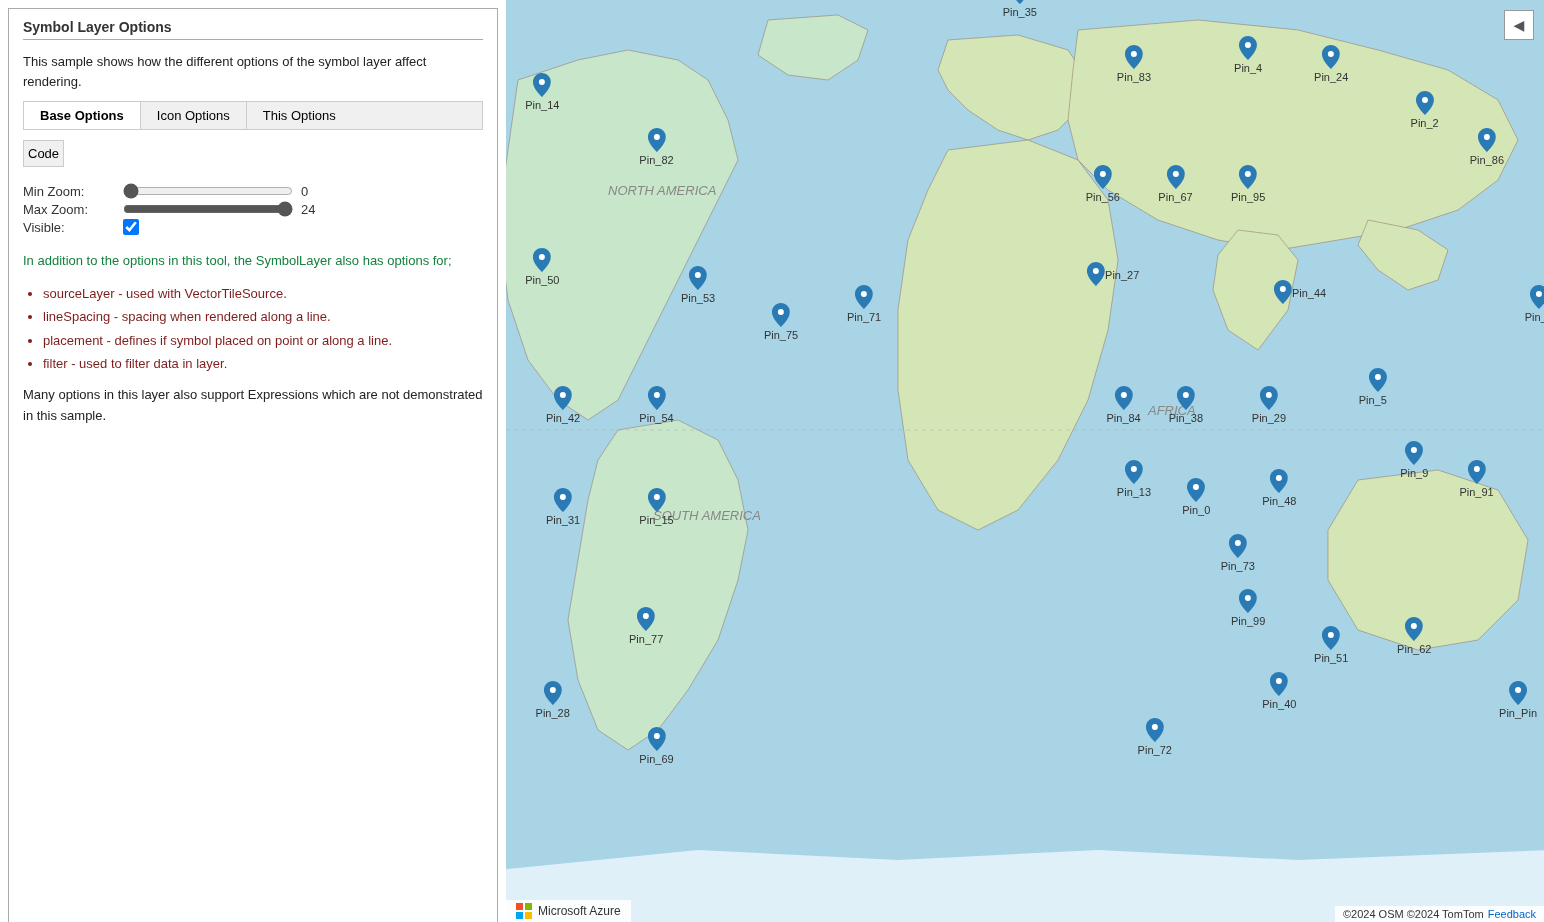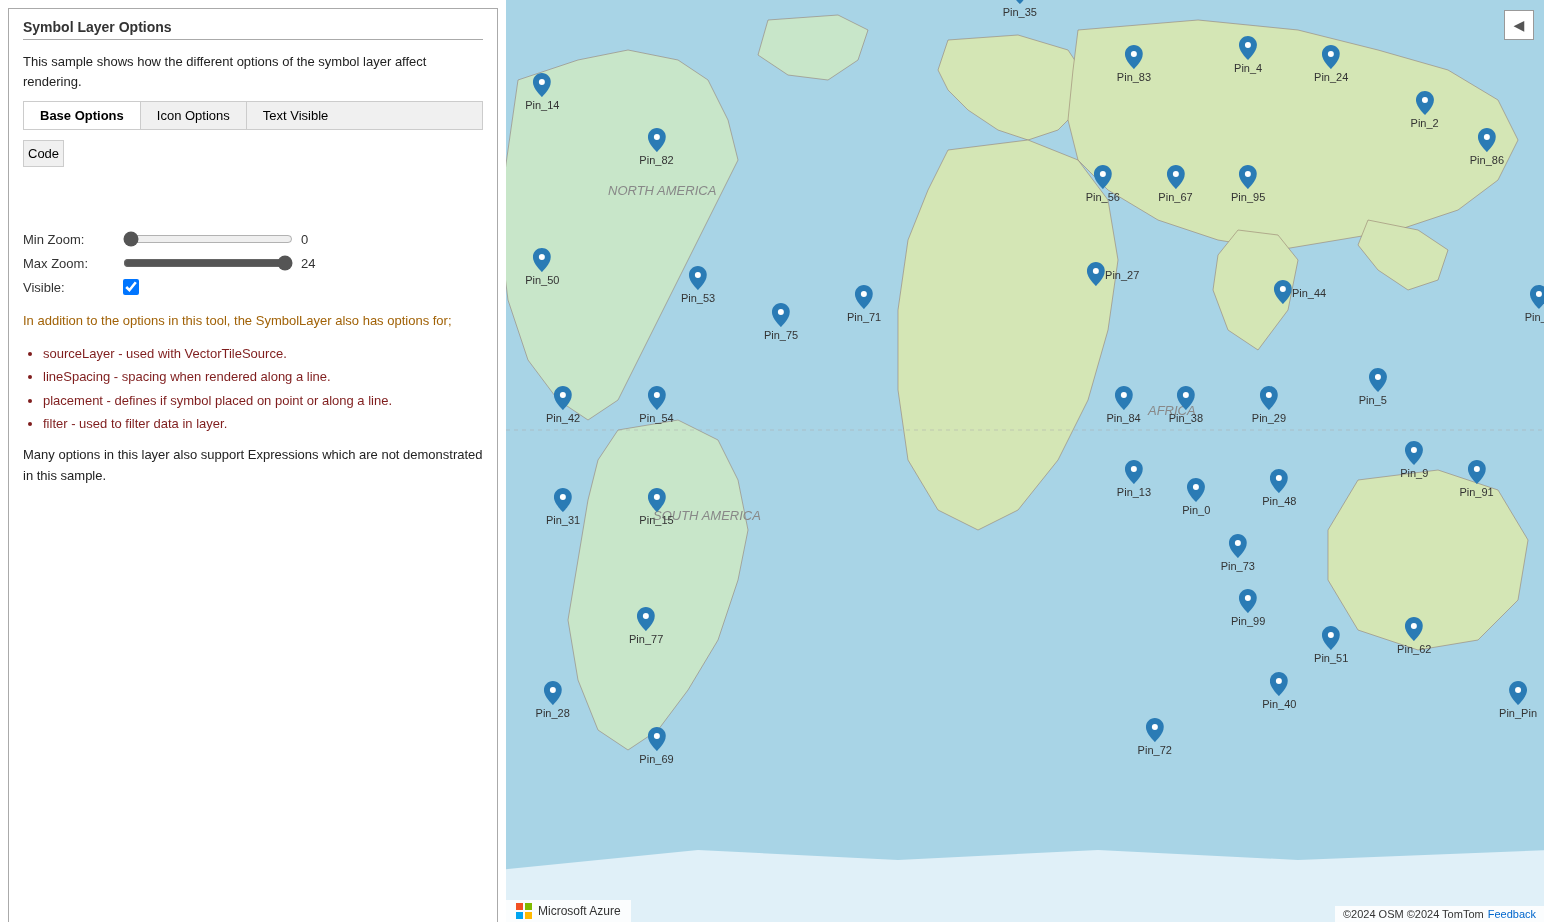--- a/index.html
+++ b/index.html
@@ -67,23 +67,22 @@
       font-size: 13px;
       cursor: pointer;
       display: inline-block;
       width: fit-content;
     }
 
     
     #controls-section {
       display: flex;
       flex-direction: column;
-      gap: 8px;
+      gap: 2px;
       padding: 6px 0;
-      margin-top: 48px;
     }
 
     .control-row {
       display: flex;
       align-items: center;
       gap: 10px;
     }
 
     .control-label {
       width: 90px;
@@ -109,21 +108,21 @@
     }
 
     input[type="checkbox"] {
       width: 16px;
       height: 16px;
     }
 
     
     #info-text {
       font-size: 13px;
-      color: #a16207;
+      color: #15803d;
       line-height: 1.6;
     }
 
     #info-list {
       padding-left: 20px;
       font-size: 13px;
       color: #7f1d1d;
       line-height: 1.8;
     }
 
@@ -222,21 +221,21 @@
 </head>
 <body>
 
 <div id="left-panel">
   <div id="panel-title">Symbol Layer Options</div>
   <div id="panel-description">This sample shows how the different options of the symbol layer affect rendering.</div>
 
   <div id="tabs-container">
     <div class="tab active">Base Options</div>
     <div class="tab">Icon Options</div>
-    <div class="tab">Text Visible</div>
+    <div class="tab">This Options</div>
   </div>
 
   <div id="code-tab-row">Code</div>
 
   <div id="controls-section">
     <div class="control-row">
       <span class="control-label">Min Zoom:</span>
       <div class="slider-container">
         <input type="range" min="0" max="24" value="0" style="">
         <span class="slider-value">0</span>

